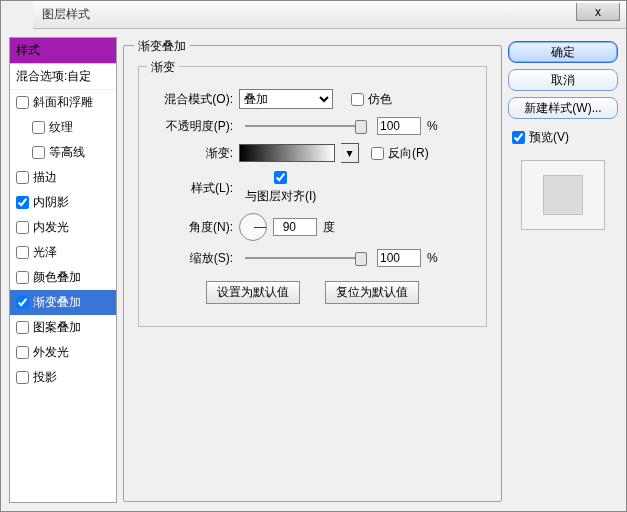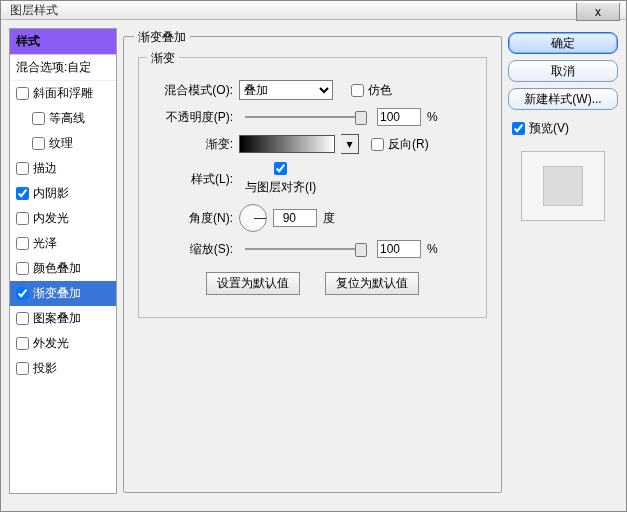--- a/index.html
+++ b/index.html
@@ -1,23 +1,23 @@
 <!DOCTYPE html>
 <html><head>
 <meta charset="utf-8">
 <style>
 * { box-sizing: border-box; font-family: "Microsoft YaHei", Tahoma, sans-serif; font-size: 12px; }
 body { margin: 0; background: #d8e0e8; }
 .dialog { width: 627px; height: 512px; background: #f0f0f0; border: 1px solid #888; position: relative; }
-.titlebar { height: 19px; background: linear-gradient(#fcfcfc, #e6e6e6); border-bottom: 1px solid #bbb; display: flex; align-items: center; padding-left: 9px; }
+.titlebar { height: 28px; background: linear-gradient(#fcfcfc, #e6e6e6); border-bottom: 1px solid #bbb; display: flex; align-items: center; padding-left: 9px; margin-left: 32px; }
 .title-text { color: #333; }
 .close-btn { position: absolute; right: 6px; top: 2px; width: 44px; height: 18px; background: linear-gradient(#e8e8e8,#c8c8c8); border: 1px solid #888; border-top:none; display:flex; align-items:center; justify-content:center; font-family: sans-serif; font-size:12px; cursor:pointer;}
 .body { display: flex; padding: 8px; height: calc(100% - 28px); gap: 6px;}
 .left-panel { width: 108px; border: 1px solid #a0a0a0; background: #fff; }
-.left-header { background: #8b5cf6; border-bottom:1px solid #ccc; padding:4px 6px; font-weight:bold;}
+.left-header { background: #a21caf; border-bottom:1px solid #ccc; padding:4px 6px; font-weight:normal;}
 .left-sub { padding:4px 6px; border-bottom:1px solid #eee;}
 .left-item { padding:4px 6px; display:flex; align-items:center; gap:4px;}
 .left-item.indent { padding-left: 22px;}
 .left-item input[type=checkbox]{margin:0;}
 .left-item.selected { background:#3875d7; color:#fff;}
 .mid-panel { flex:1; position:relative; }
 .group-box { border:1px solid #a0a0a0; border-radius:2px; padding:10px 14px 16px; position:relative; margin-top:8px; height:98%;}
 .group-title{ position:absolute; top:-8px; left:10px; background:#f0f0f0; padding:0 4px;}
 .inner-group { border:1px solid #bcbcbc; padding:14px 14px 22px; position:relative; margin-top:10px;}
 .inner-title{ position:absolute; top:-8px; left:8px; background:#f0f0f0; padding:0 4px;}
@@ -59,25 +59,25 @@
     <div class="left-panel">
       <div class="left-header">样式</div>
       <div class="left-sub">混合选项:自定</div>
       <div id="left-items">
           <div class="left-item">
             <input type="checkbox" class="chk" style="">
             <span>斜面和浮雕</span>
           </div>
           <div class="left-item indent">
             <input type="checkbox" class="chk" style="">
-            <span>等高线</span>
+            <span>纹理</span>
           </div>
           <div class="left-item indent">
             <input type="checkbox" class="chk" style="">
-            <span>纹理</span>
+            <span>等高线</span>
           </div>
           <div class="left-item">
             <input type="checkbox" class="chk" style="">
             <span>描边</span>
           </div>
           <div class="left-item">
             <input type="checkbox" class="chk" checked="" style="">
             <span>内阴影</span>
           </div>
           <div class="left-item">

